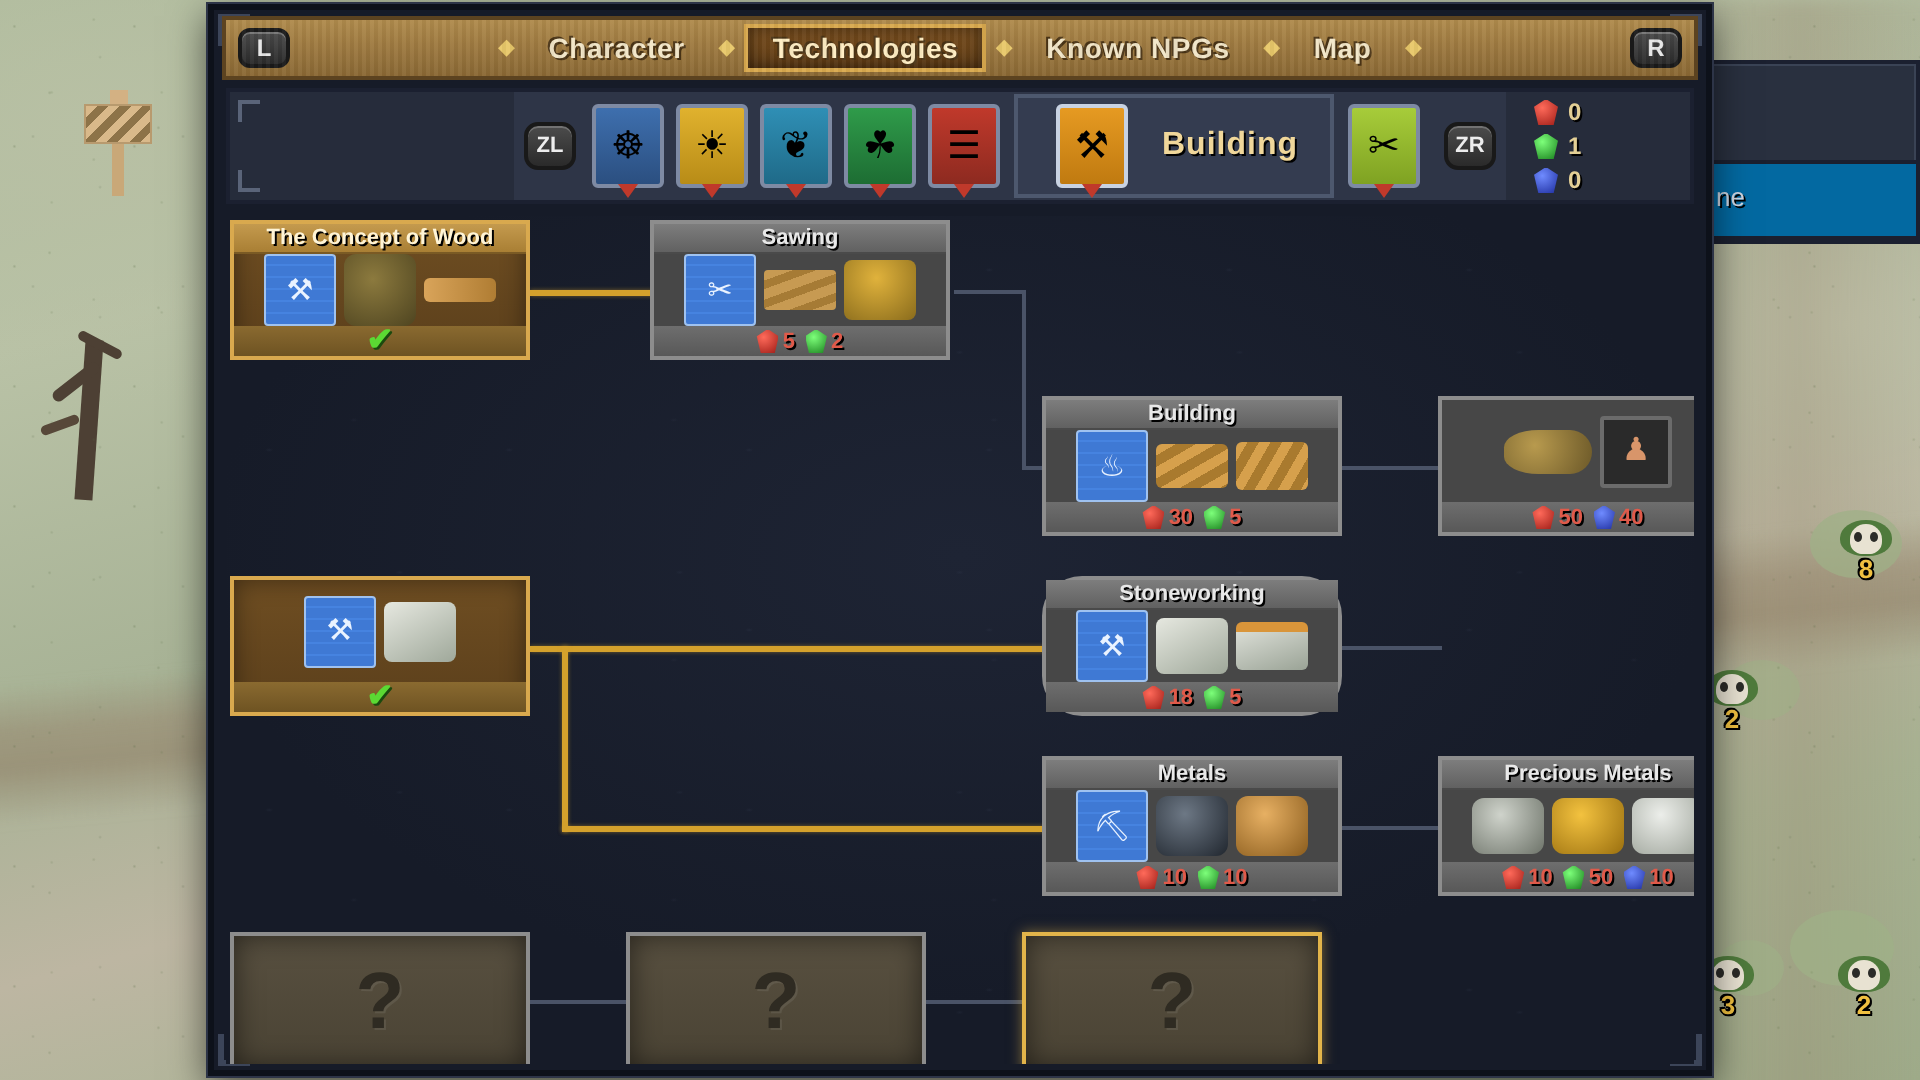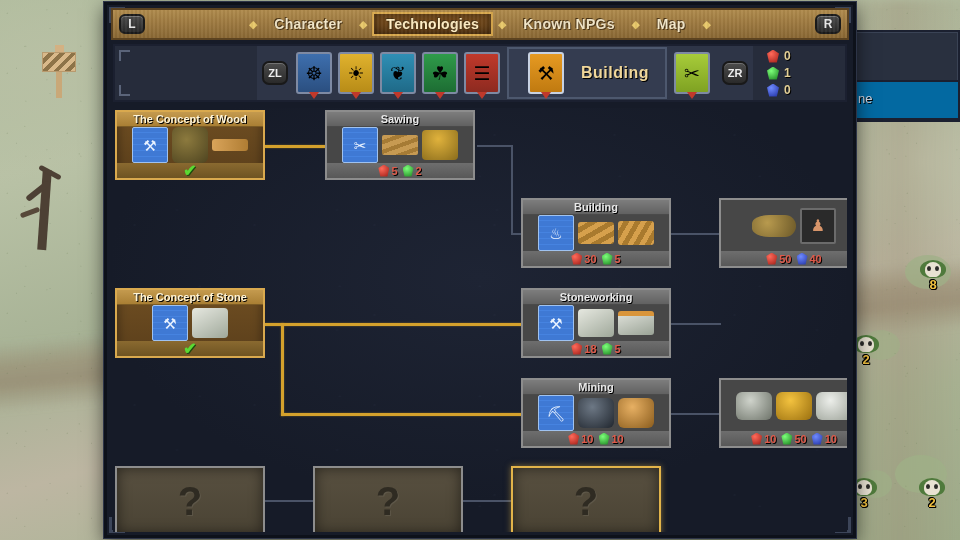--- a/index.html
+++ b/index.html
@@ -509,69 +509,69 @@
           <span class="cv">50</span>
         </span>
         <span class="cost">
           <span class="gem blue"></span>
           <span class="cv">40</span>
         </span>
       </div>
     </div>
 
     <div class="node done" style="left:2px;top:180px;">
-      <div class="hdr">The Concept of Stone</div>
       <div class="body">
         <span class="tile blueprint">⚒</span>
         <span class="tile plain" style="background:linear-gradient(150deg,#e6e8e0,#9fa89a);border-radius:4px;height:30px;"></span>
       </div>
       <div class="ftr">
         <span class="check">✔</span>
       </div>
     </div>
 
-    <div class="node avail" style="left:408px;top:180px;">
+    <div class="node avail" style="left:408px;top:180px;border-radius:20px;">
       <div class="hdr">Stoneworking</div>
       <div class="body">
         <span class="tile blueprint">⚒</span>
         <span class="tile plain" style="background:linear-gradient(150deg,#e6e8e0,#9fa89a);border-radius:4px;height:28px;"></span>
         <span class="tile plain" style="background:linear-gradient(160deg,#d9dcd4,#9aa396);border-radius:3px;height:24px;border-top:5px solid #d9953a;"></span>
       </div>
       <div class="ftr">
         <span class="cost">
           <span class="gem red"></span>
           <span class="cv">18</span>
         </span>
         <span class="cost">
           <span class="gem green"></span>
           <span class="cv">5</span>
         </span>
       </div>
     </div>
 
     <div class="node avail" style="left:408px;top:270px;">
-      <div class="hdr">Mining</div>
+      <div class="hdr">Metals</div>
       <div class="body">
         <span class="tile blueprint">⛏</span>
         <span class="tile plain" style="background:radial-gradient(circle at 40% 30%,#6d7885,#20262e);border-radius:6px;height:30px;"></span>
         <span class="tile plain" style="background:radial-gradient(circle at 40% 30%,#e7b063,#8a5c1d);border-radius:6px;height:30px;"></span>
       </div>
       <div class="ftr">
         <span class="cost">
           <span class="gem red"></span>
           <span class="cv">10</span>
         </span>
         <span class="cost">
           <span class="gem green"></span>
           <span class="cv">10</span>
         </span>
       </div>
     </div>
 
     <div class="node avail" style="left:606px;top:270px;">
+      <div class="hdr">Precious Metals</div>
       <div class="body">
         <span class="tile plain" style="background:radial-gradient(circle at 40% 30%,#cfd3cb,#6d7369);border-radius:6px;height:28px;"></span>
         <span class="tile plain" style="background:radial-gradient(circle at 40% 30%,#f3c23f,#9a6f0f);border-radius:6px;height:28px;"></span>
         <span class="tile plain" style="background:radial-gradient(circle at 40% 30%,#eceeea,#9aa096);border-radius:6px;height:28px;"></span>
       </div>
       <div class="ftr">
         <span class="cost">
           <span class="gem red"></span>
           <span class="cv">10</span>
         </span>

